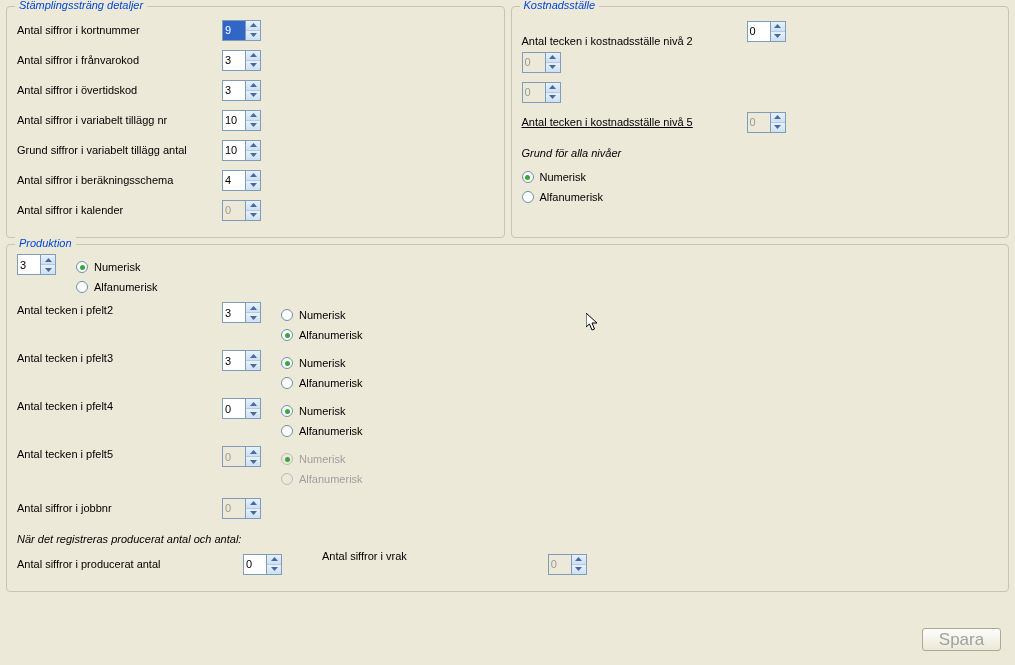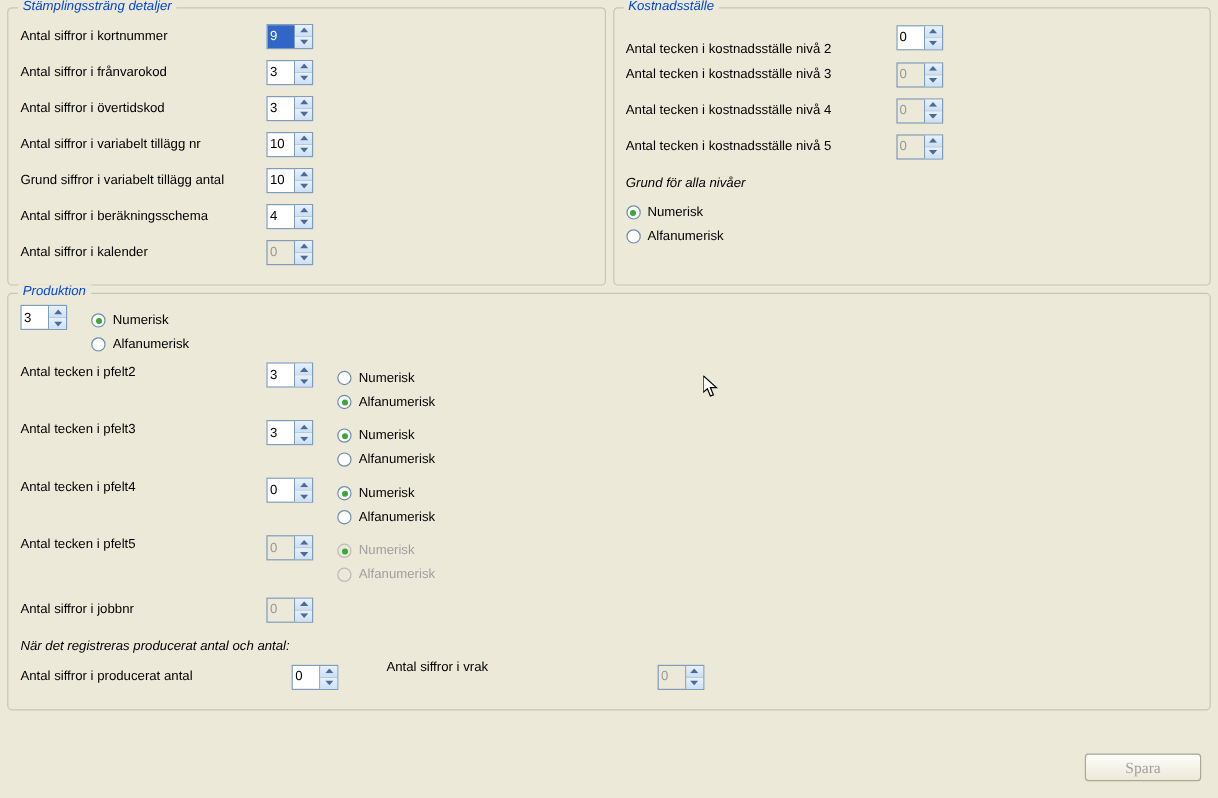--- a/index.html
+++ b/index.html
@@ -106,27 +106,27 @@
     border-radius: 50%;
     background: #38a838;
   }
   .radio.disabled { border-color: #bbb; background: #ece9d8; }
   .radio-label.disabled { color: #a0a0a0; }
   .subheading { color:#000; margin: 10px 0 4px 0; font-style: italic; }
   .btn-save {
     position: absolute;
     right: 14px;
     bottom: 14px;
-    width: 97px;
+    width: 79px;
     height: 23px;
     border: 1px solid #aca899;
     border-radius: 3px;
     background: linear-gradient(#fdfdfb, #ece9d8);
-    font-family: Liberation Serif, serif;
-    font-size: 13px;
+    font-family: Liberation Sans, sans-serif;
+    font-size: 17px;
     color: #a0a0a0;
     cursor: default;
   }
   .prod-row {
     display: flex;
     align-items: flex-start;
     min-height: 48px;
   }
   .prod-row .label { padding-top: 3px; }
   .prod-row .spinner { margin-top: 1px; }
@@ -301,57 +301,55 @@
               </span>
               <span class="arrow">
                 <svg viewBox="0 0 7 4">
                   <path d="M0 0 L7 0 L3.5 4 Z" fill="#4a6a9a"></path>
                 </svg>
               </span>
             </span>
           </span>
         </div>
         <div class="row">
-          <span class="label" style="width: 225px;">Antal tecken i kostnadsställe nivå 3</span>
           <span class="spinner disabled">
             <input disabled="" value="0" style="">
             <span class="arrows">
               <span class="arrow">
                 <svg viewBox="0 0 7 4">
                   <path d="M3.5 0 L7 4 L0 4 Z" fill="#4a6a9a"></path>
                 </svg>
               </span>
               <span class="arrow">
                 <svg viewBox="0 0 7 4">
                   <path d="M0 0 L7 0 L3.5 4 Z" fill="#4a6a9a"></path>
                 </svg>
               </span>
             </span>
           </span>
         </div>
         <div class="row">
-          <span class="label" style="width: 225px;">Antal tecken i kostnadsställe nivå 4</span>
           <span class="spinner disabled">
             <input disabled="" value="0" style="">
             <span class="arrows">
               <span class="arrow">
                 <svg viewBox="0 0 7 4">
                   <path d="M3.5 0 L7 4 L0 4 Z" fill="#4a6a9a"></path>
                 </svg>
               </span>
               <span class="arrow">
                 <svg viewBox="0 0 7 4">
                   <path d="M0 0 L7 0 L3.5 4 Z" fill="#4a6a9a"></path>
                 </svg>
               </span>
             </span>
           </span>
         </div>
         <div class="row">
-          <span class="label" style="width: 225px;">Antal tecken i kostnadsställe nivå 5</span>
+          <span class="label" style="width: 225px; text-decoration: underline;">Antal tecken i kostnadsställe nivå 5</span>
           <span class="spinner disabled">
             <input disabled="" value="0" style="">
             <span class="arrows">
               <span class="arrow">
                 <svg viewBox="0 0 7 4">
                   <path d="M3.5 0 L7 4 L0 4 Z" fill="#4a6a9a"></path>
                 </svg>
               </span>
               <span class="arrow">
                 <svg viewBox="0 0 7 4">

